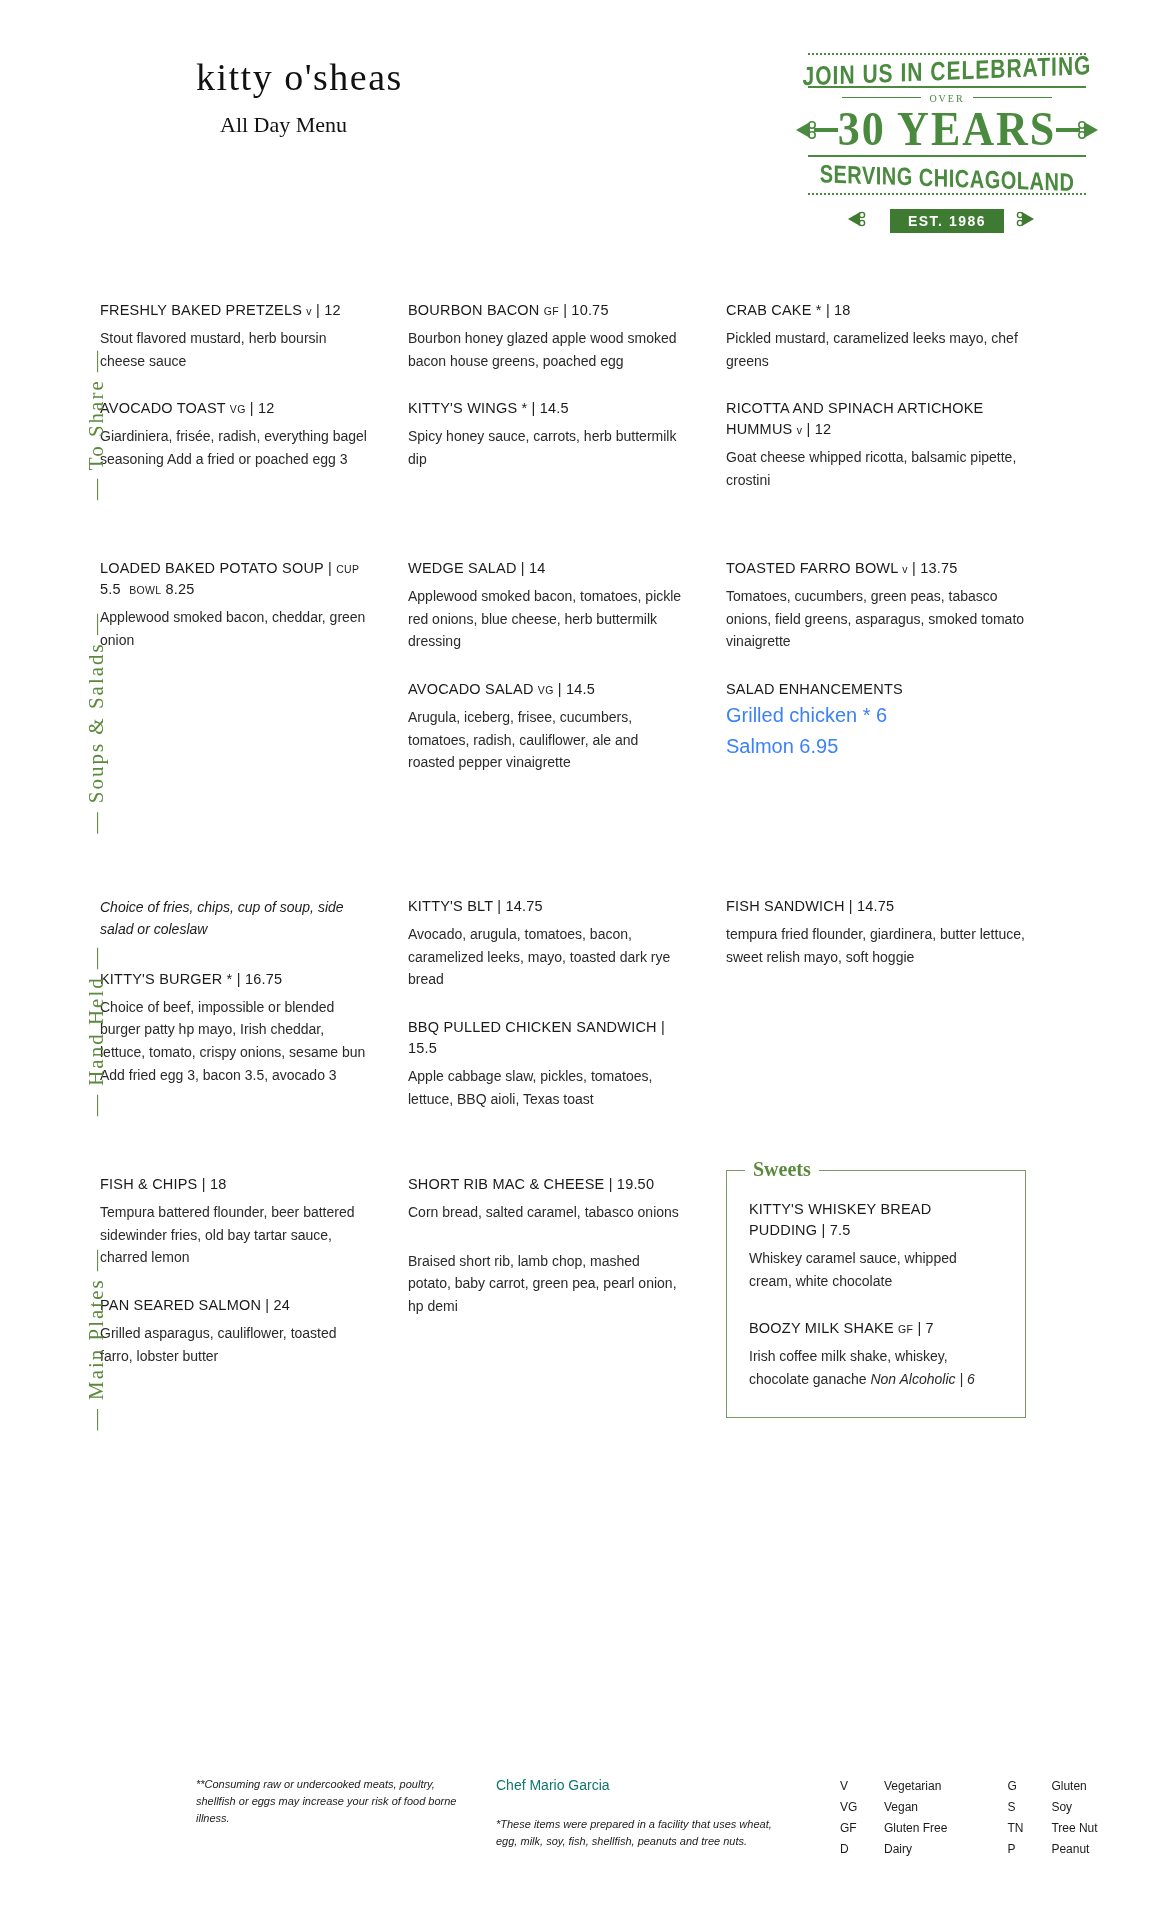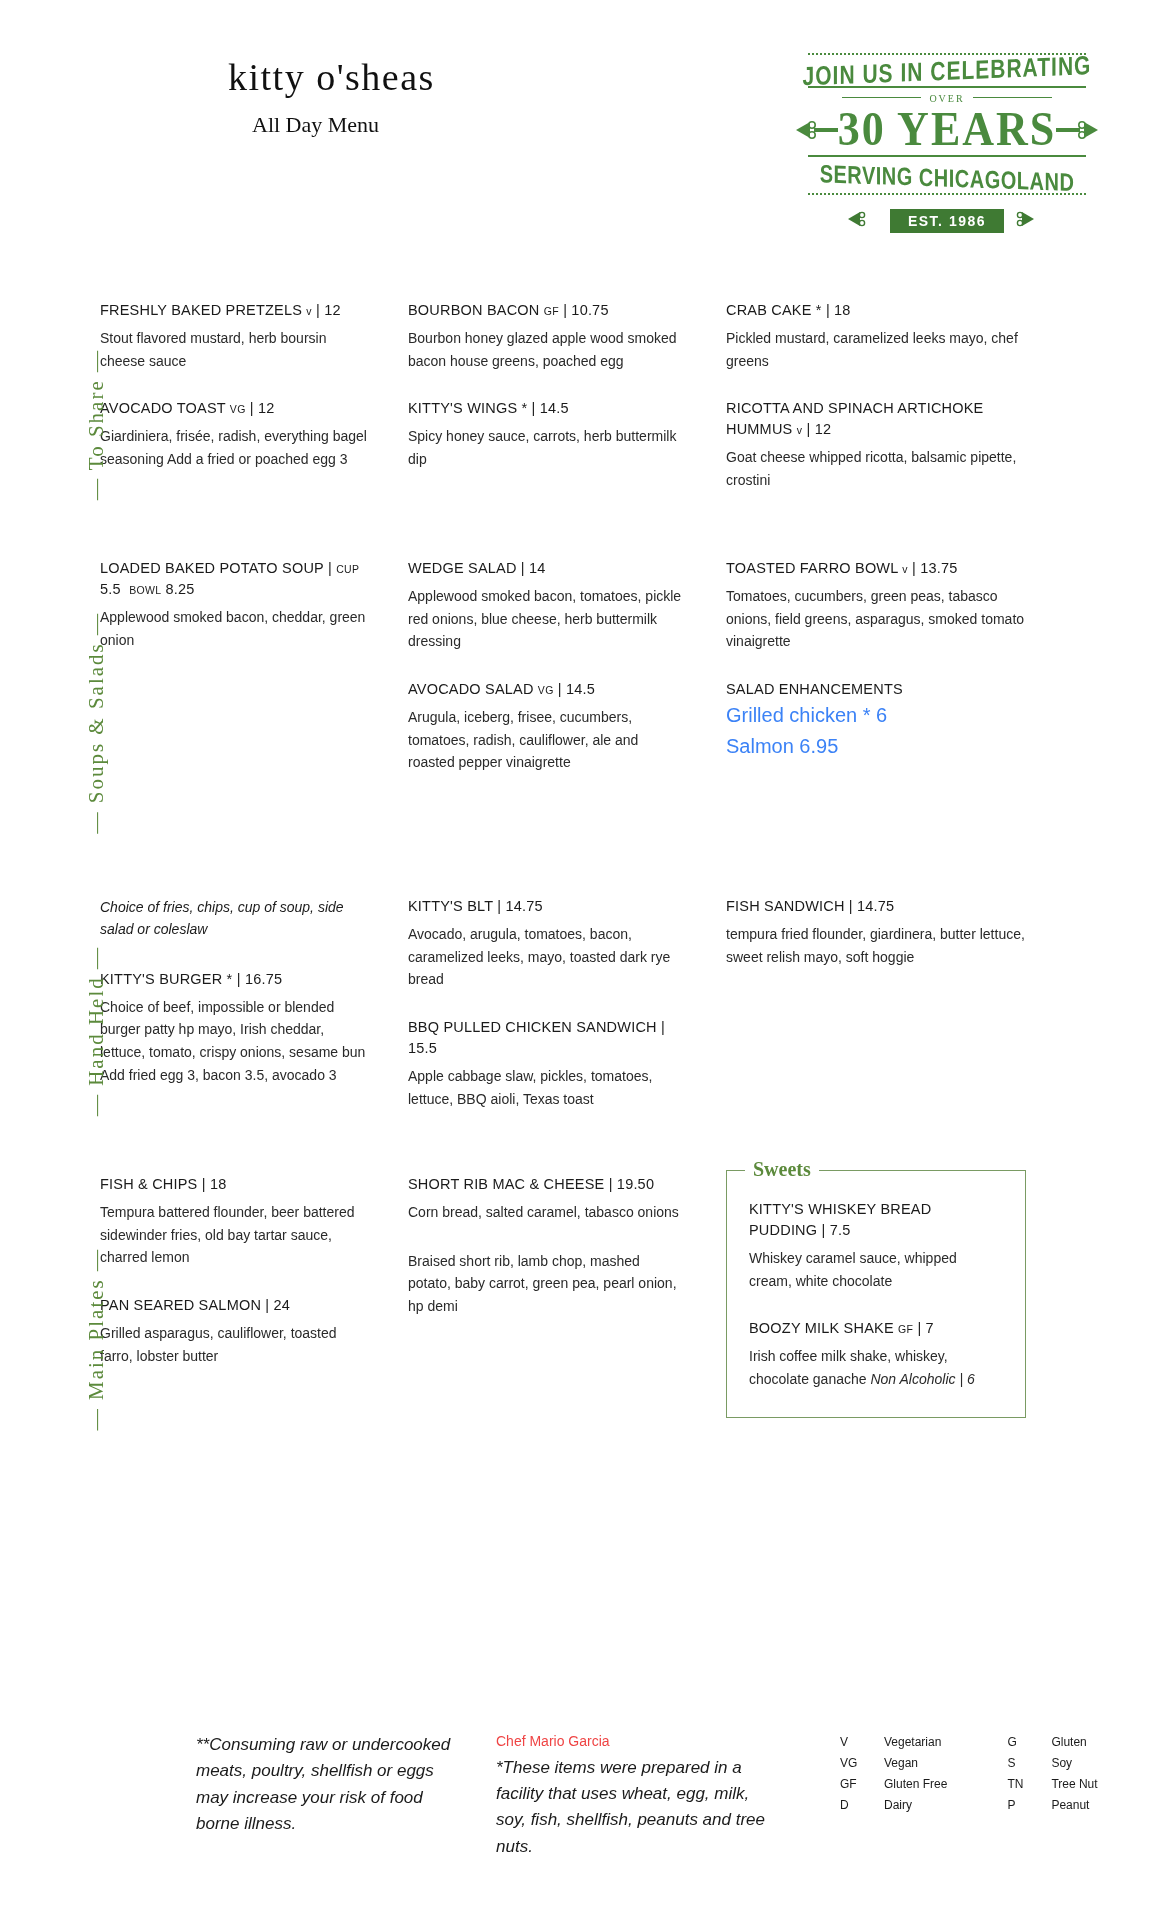--- a/index.html
+++ b/index.html
@@ -7,21 +7,21 @@
   body {
     width:1166px; height:1920px;
     background:#ffffff;
     font-family:"Liberation Sans", sans-serif;
     color:#1b1b1b;
     position:relative;
     overflow:hidden;
   }
 
   
-  .header { position:relative; height:300px;margin-left:32px; }
+  .header { position:relative; height:300px; }
   .brand { position:absolute; left:196px; top:58px; }
   .brand-name {
     font-family:"Liberation Serif", serif;
     font-size:38px; letter-spacing:1.5px; color:#111;
     line-height:1; white-space:nowrap;
   }
   .brand-sub {
     font-family:"Liberation Serif", serif;
     font-size:22px; color:#111; margin-top:16px; margin-left:24px;
   }
@@ -108,23 +108,23 @@
   
   .footer {
     position:absolute; left:0; bottom:60px; width:1166px;
     display:flex; padding-left:196px; padding-right:60px;
   }
   .foot-col-1 { width:300px; padding-right:30px; }
   .foot-col-2 { width:300px; padding-right:20px; }
   .foot-col-3 { flex:1; display:flex; gap:60px; padding-left:44px; }
   .foot-italic {
     font-family:"Liberation Sans", sans-serif;
-    font-style:italic; font-size:17px; line-height:1.55; color:#1b1b1b;
-  }
-  .foot-chef { font-size:14px; line-height:1.4; color:#ef4444; margin-bottom:3px; }
+    font-style:italic; font-size:11px; line-height:1.55; color:#1b1b1b;
+  }
+  .foot-chef { font-size:14px; line-height:1.4; color:#0f766e; margin-bottom:20px; }
   .legend { display:flex; gap:10px; }
   .legend-codes, .legend-words { display:flex; flex-direction:column; }
   .legend-codes div, .legend-words div {
     font-size:12px; line-height:1.75; color:#1b1b1b;
   }
   .legend-codes { width:34px; }
 </style>
 </head>
 <body>
 

